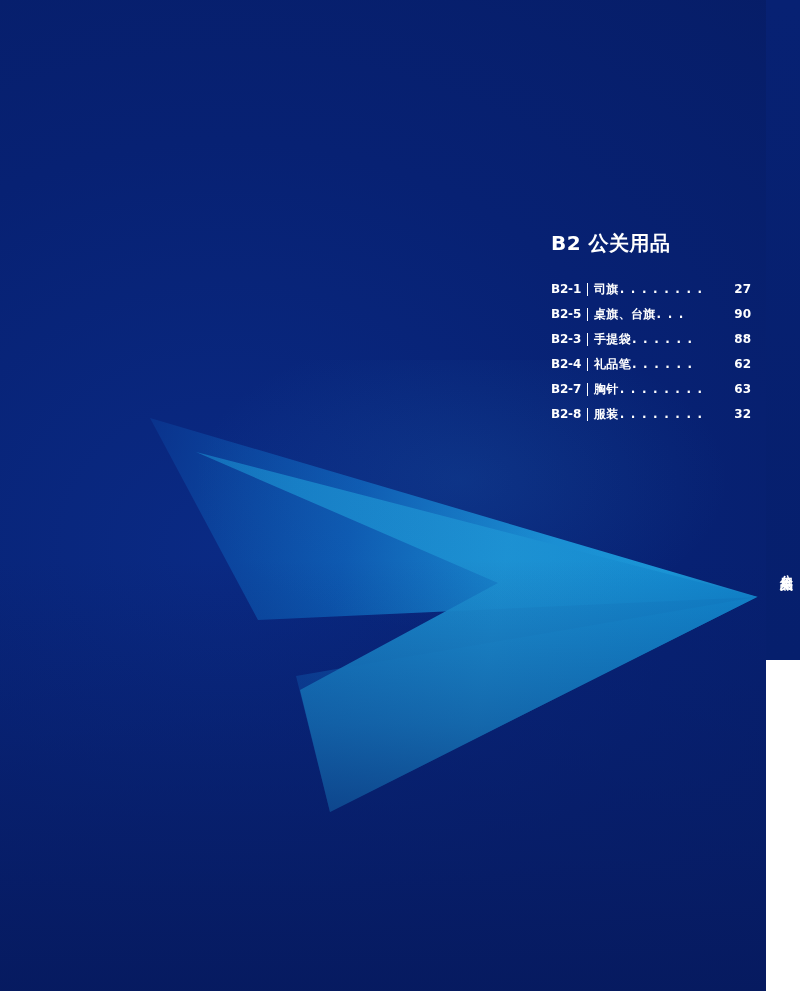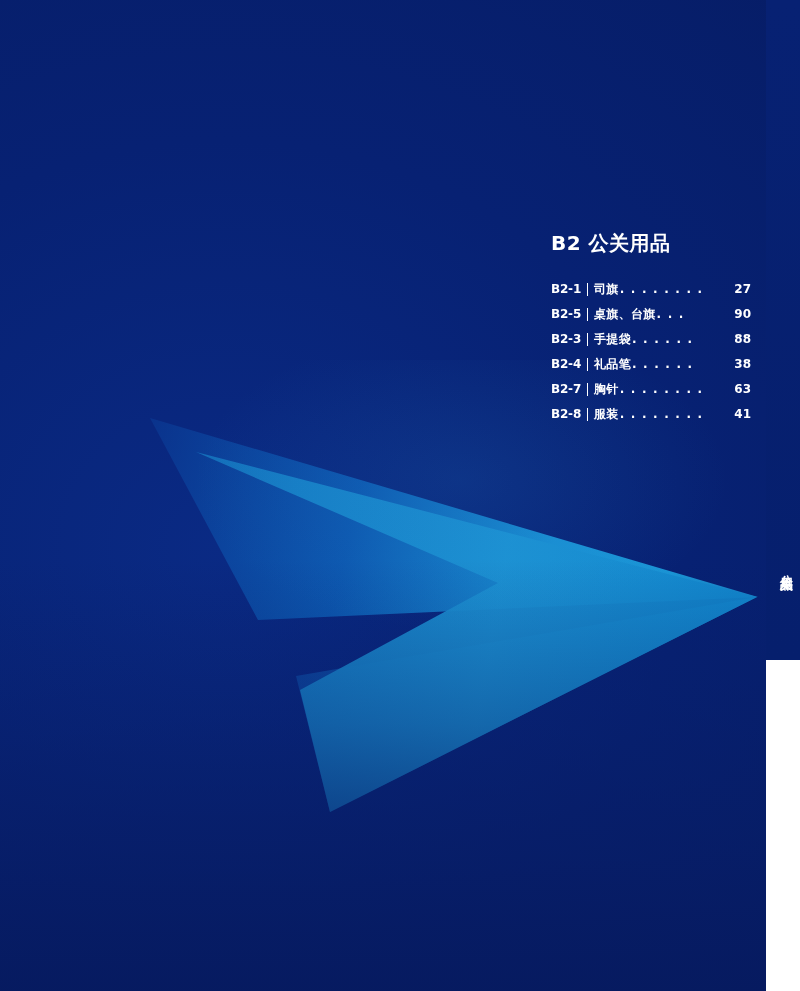--- a/index.html
+++ b/index.html
@@ -245,36 +245,36 @@
           <span class="toc-label">手提袋</span>
           <span class="toc-dots">. . . . . .</span>
           <span class="toc-page">88</span>
         </li>
 
         <li class="toc-row">
           <span class="toc-code">B2-4</span>
           <span class="toc-rule"></span>
           <span class="toc-label">礼品笔</span>
           <span class="toc-dots">. . . . . .</span>
-          <span class="toc-page">38</span>
+          <span class="toc-page">62</span>
         </li>
 
         <li class="toc-row">
           <span class="toc-code">B2-7</span>
           <span class="toc-rule"></span>
           <span class="toc-label">胸针</span>
           <span class="toc-dots">. . . . . . . .</span>
           <span class="toc-page">63</span>
         </li>
 
         <li class="toc-row">
           <span class="toc-code">B2-8</span>
           <span class="toc-rule"></span>
           <span class="toc-label">服装</span>
           <span class="toc-dots">. . . . . . . .</span>
-          <span class="toc-page">41</span>
+          <span class="toc-page">32</span>
         </li>
 
       </ul>
     </div>
 
   </div>
 </div>
 
 </body></html>

